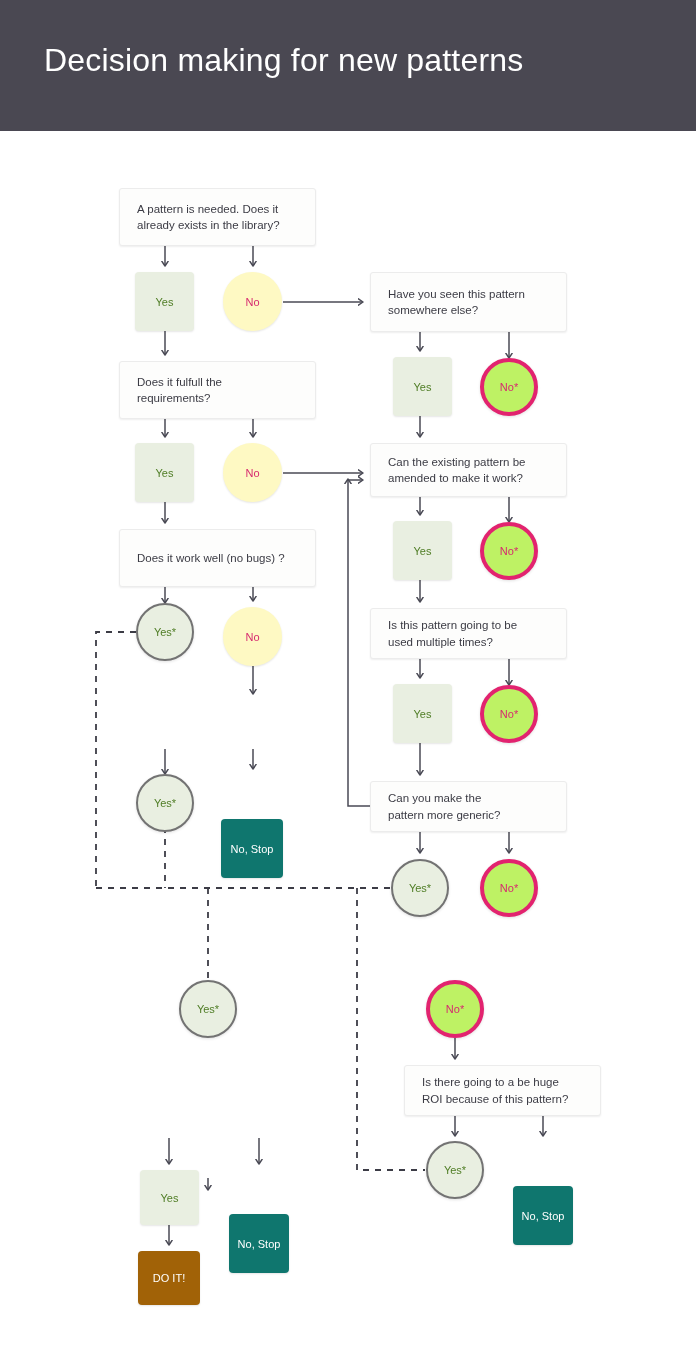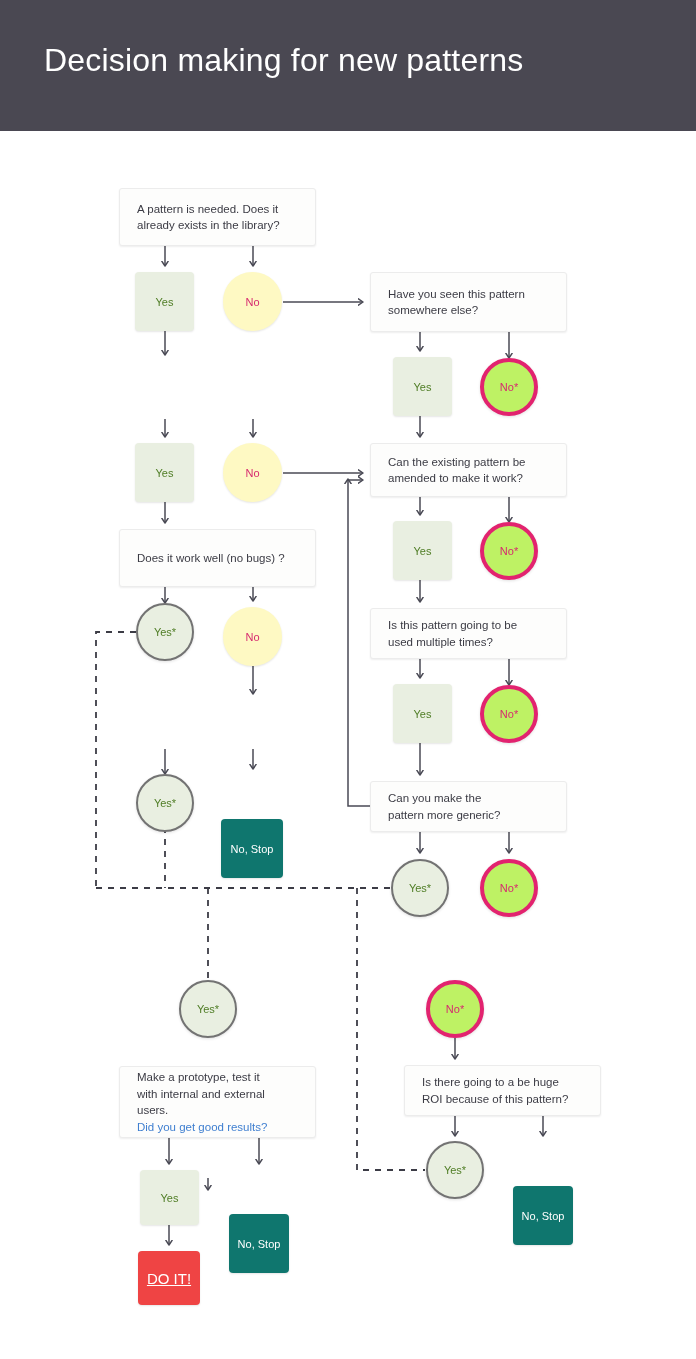--- a/index.html
+++ b/index.html
@@ -47,21 +47,21 @@
   
   .chip{
     border-radius:4px;
     display:flex;align-items:center;justify-content:center;
     font-size:11px;font-weight:400;
     box-shadow:0 1px 2px rgba(0,0,0,.10);
   }
   .chip-yes{background:#e9efe1;color:#4f7d25;}
   .chip-no{background:#fef9c3;color:#d62a6f;border-radius:29px;}
   .chip-stop{background:#0f766e;color:#ffffff;margin-top:44px;}
-  .chip-doit{background:#ef4444;color:#ffffff;font-size:15px;text-decoration:underline;}
+  .chip-doit{background:#a16207;color:#ffffff;font-size:11px;}
 
   
   .circ{
     border-radius:50%;
     display:flex;align-items:center;justify-content:center;
     font-size:11px;
     box-shadow:0 1px 3px rgba(0,0,0,.12);
   }
   .circ-yes{background:#e9efe1;border:2px solid #737373;color:#4f7d25;}
   .circ-no{background:#bef264;border:4px solid #e0२;border:4px solid #e2236f;color:#d62a6f;}
@@ -158,20 +158,23 @@
     </g>
   </svg>
 
   <div class="node qbox" style="left:119px;top:57px;width:197px;height:58px;">
     <div class="qtext">A pattern is needed. Does  it already exists in the library?</div>
   </div>
 
   <div class="node chip chip-yes" style="left:135px;top:141px;width:59px;height:59px;">Yes</div>
   <div class="node chip chip-no" style="left:223px;top:141px;width:59px;height:59px;">No</div>
 
+  <div class="node qbox" style="left:119px;top:230px;width:197px;height:58px;">
+    <div class="qtext">Does it fulfull the requirements?</div>
+  </div>
 
   <div class="node chip chip-yes" style="left:135px;top:312px;width:59px;height:59px;">Yes</div>
   <div class="node chip chip-no" style="left:223px;top:312px;width:59px;height:59px;">No</div>
 
   <div class="node qbox" style="left:119px;top:398px;width:197px;height:58px;">
     <div class="qtext">Does it work well (no bugs) ?</div>
   </div>
 
   <div class="node circ circ-yes" style="left:136px;top:472px;width:58px;height:58px;">Yes*</div>
   <div class="node chip chip-no" style="left:223px;top:476px;width:59px;height:59px;">No</div>
@@ -215,27 +218,20 @@
       <span>Can you make the</span><br>
       <span>pattern more generic?</span>
     </div>
   </div>
 
   <div class="node circ circ-yes" style="left:391px;top:728px;width:58px;height:58px;">Yes*</div>
   <div class="node circ circ-no" style="left:480px;top:728px;width:58px;height:58px;">No*</div>
 
   <div class="node circ circ-yes" style="left:179px;top:849px;width:58px;height:58px;">Yes*</div>
 
-  <div class="node qbox" style="left:119px;top:935px;width:197px;height:72px;">
-    <div class="qtext">
-      <span>Make a prototype, test it</span><br>
-      <span>with internal and external users.</span>
-      <span class="linkline">Did you get good results?</span>
-    </div>
-  </div>
 
   <div class="node chip chip-yes" style="left:140px;top:1039px;width:59px;height:55px;">Yes</div>
   <div class="node chip chip-stop" style="left:229px;top:1039px;width:60px;height:59px;">No, Stop</div>
 
   <div class="node chip chip-doit" style="left:138px;top:1120px;width:62px;height:54px;">DO IT!</div>
 
   <div class="node circ circ-no" style="left:426px;top:849px;width:58px;height:58px;">No*</div>
 
   <div class="node qbox" style="left:404px;top:934px;width:197px;height:51px;">
     <div class="qtext">

